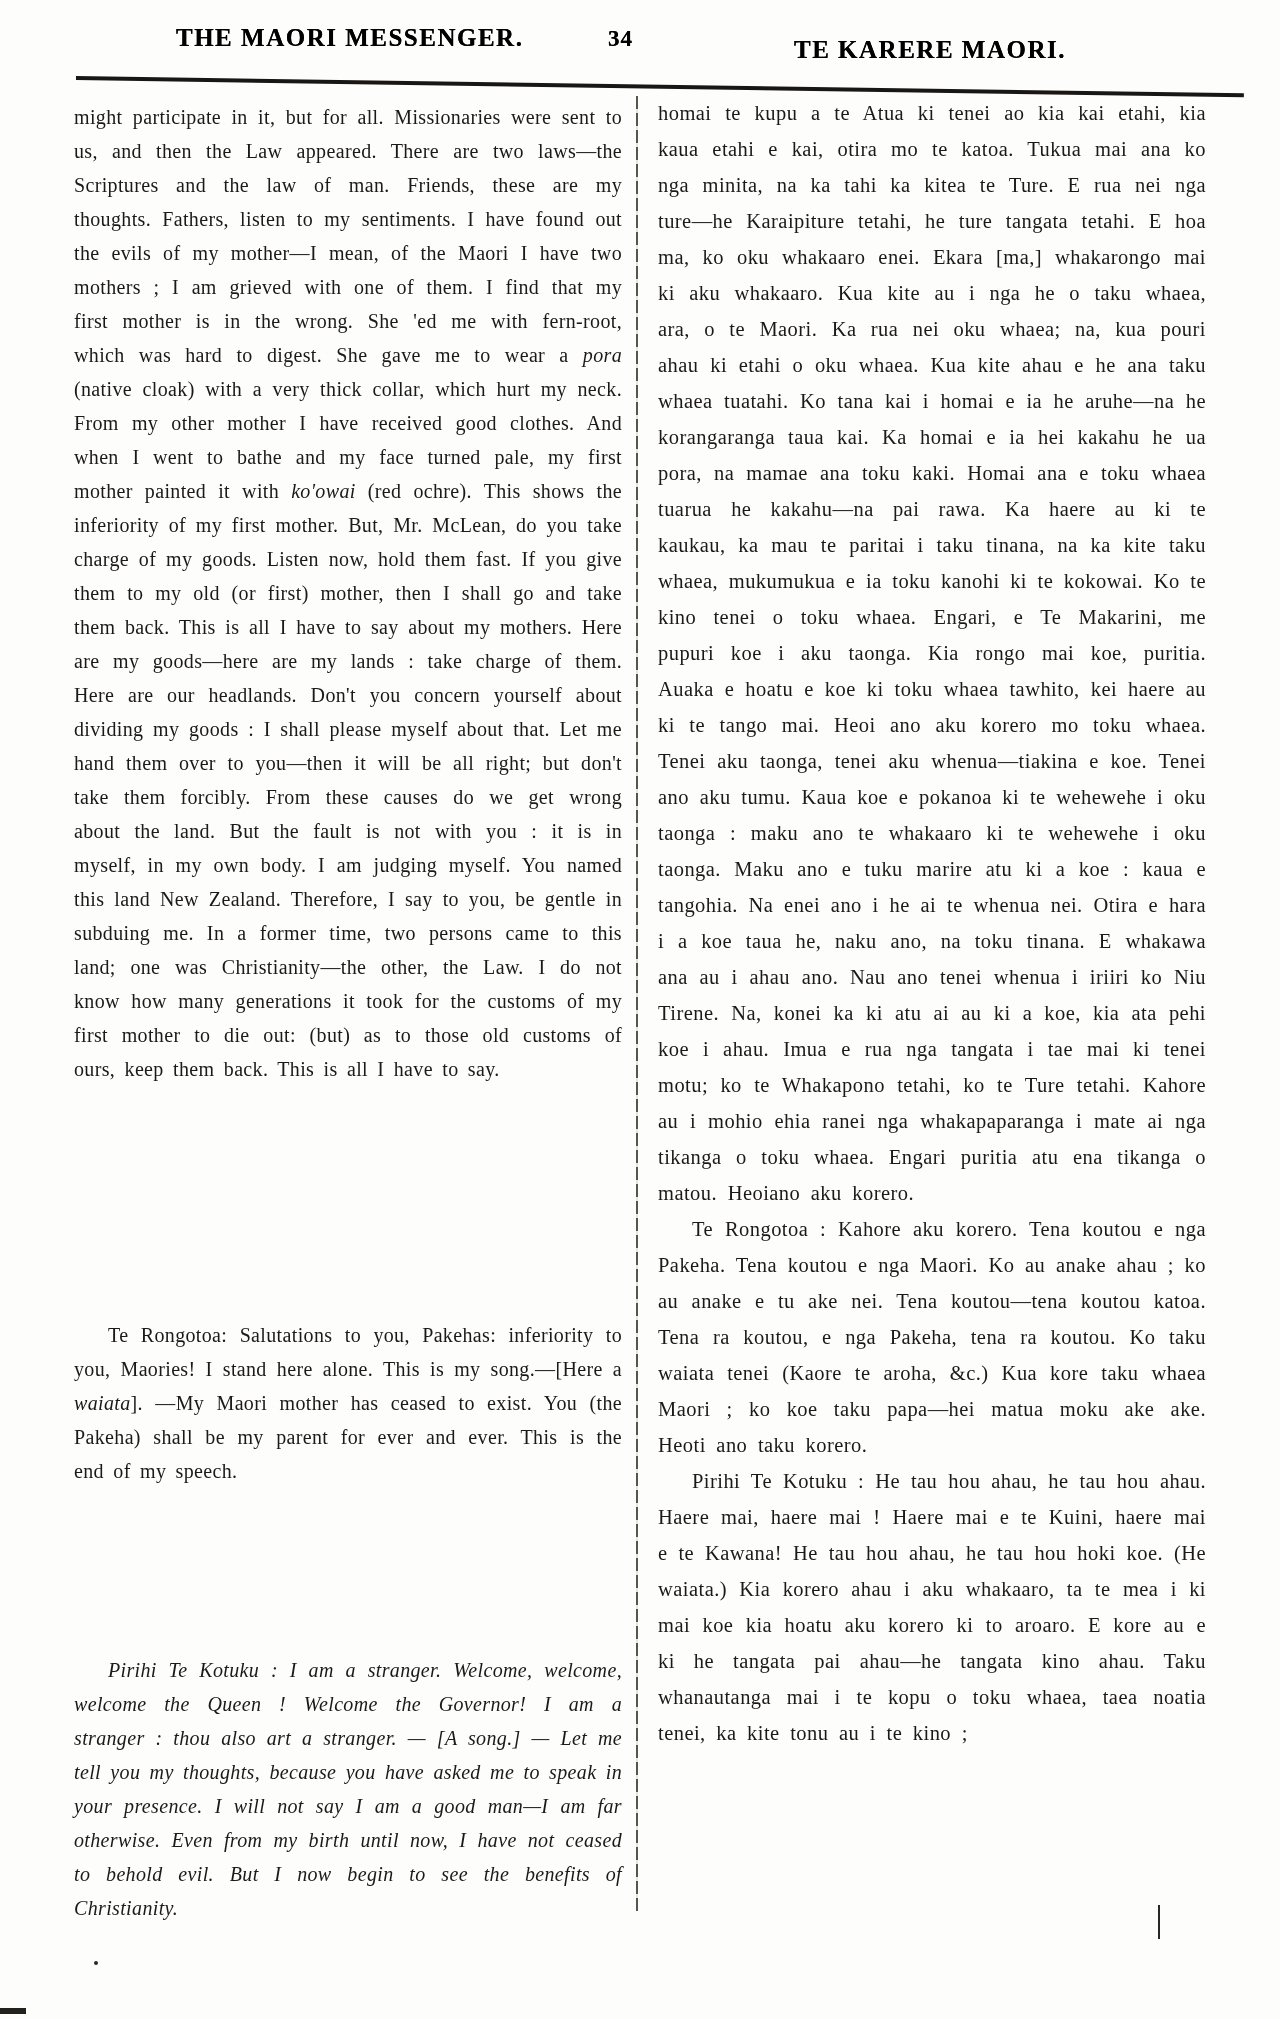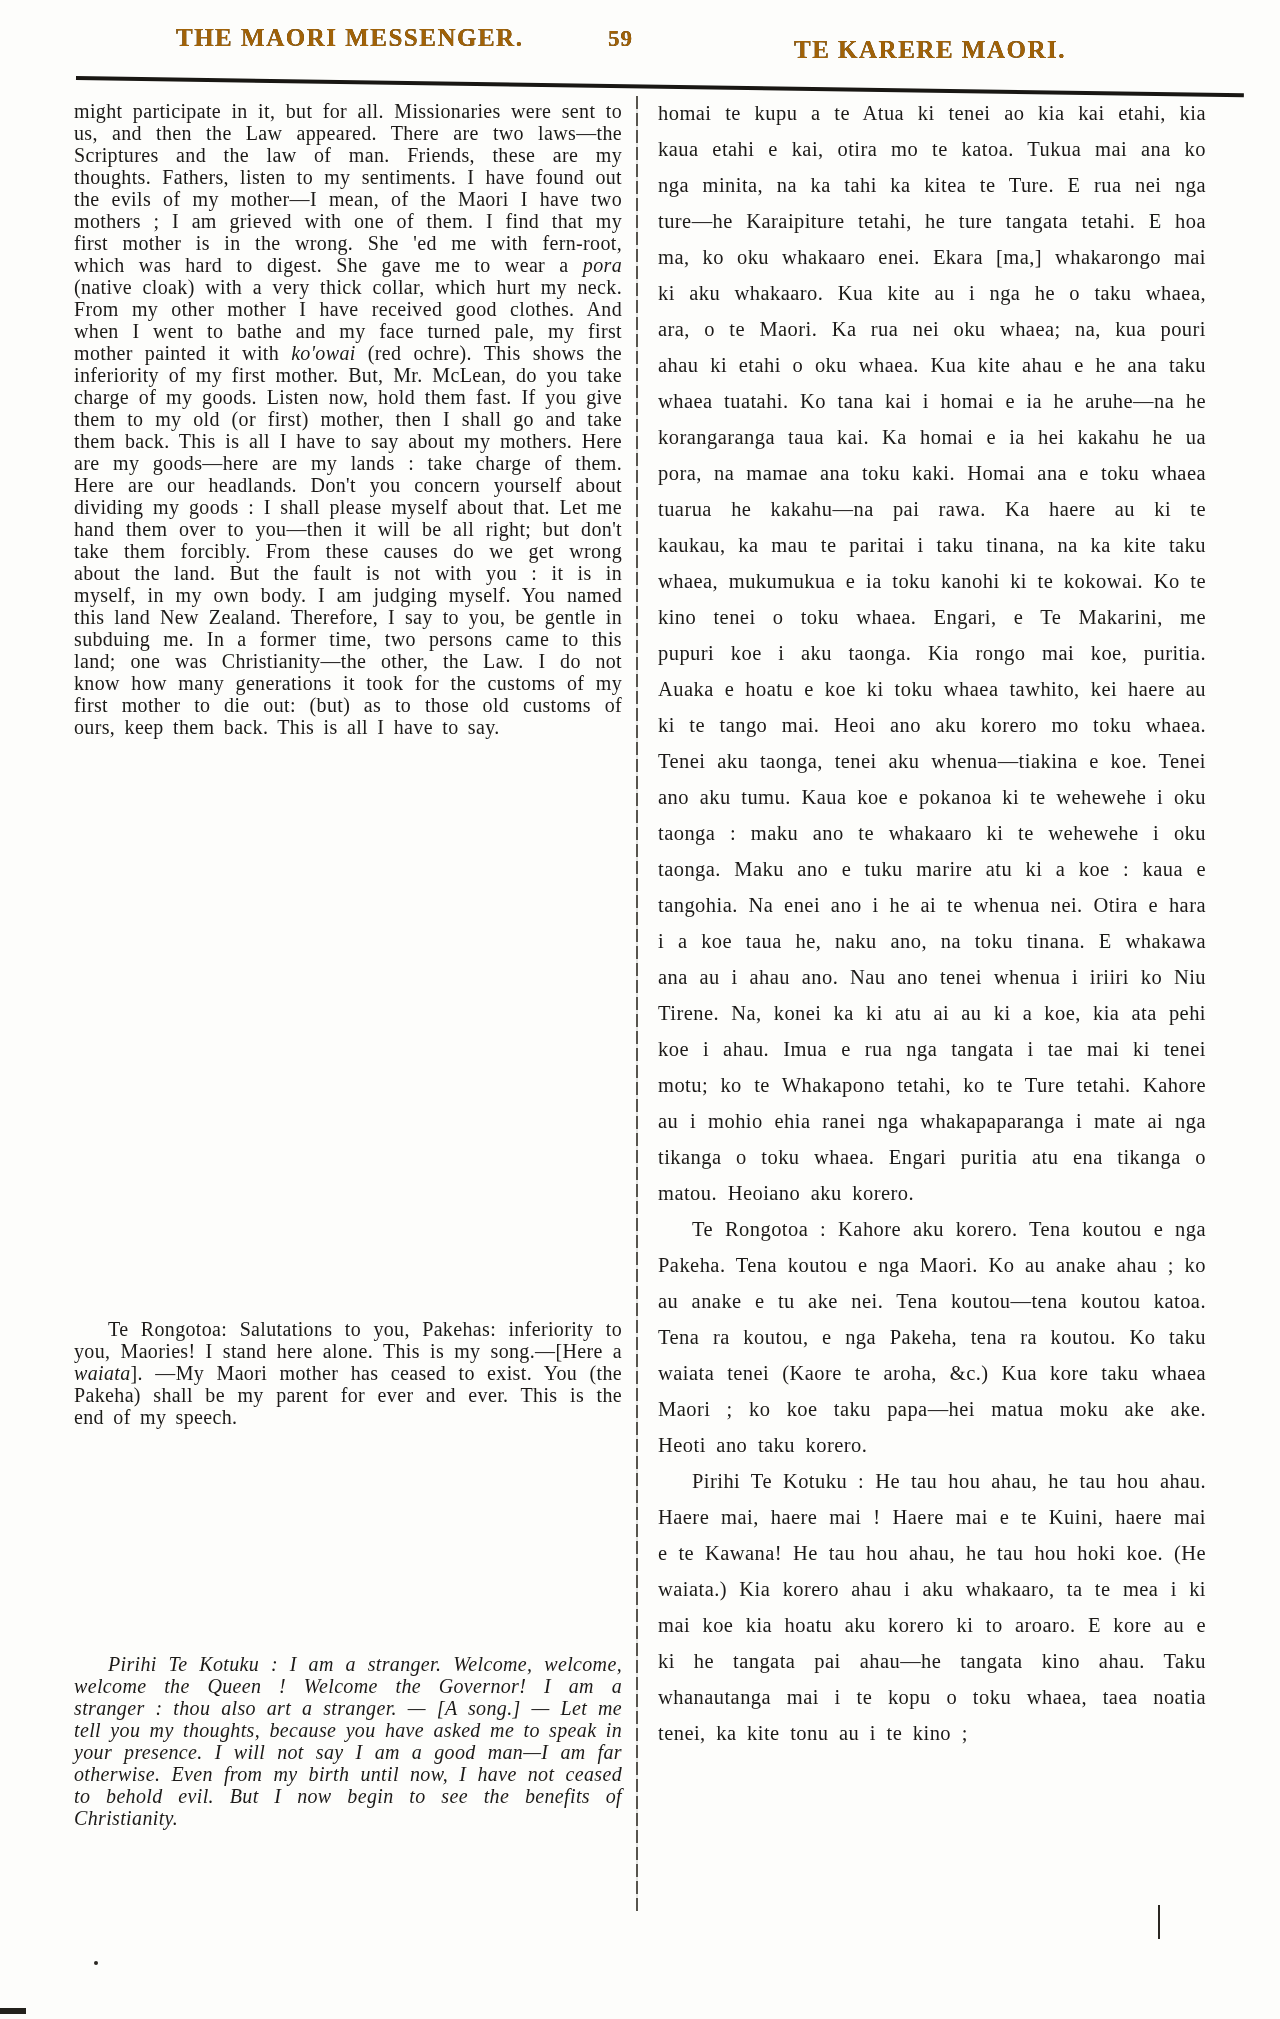--- a/index.html
+++ b/index.html
@@ -15,21 +15,21 @@
     color: #1c1a18;
     overflow: hidden;
   }
   
   .masthead {
     position: absolute;
     font-weight: bold;
     letter-spacing: 1.5px;
     font-size: 25px;
     white-space: nowrap;
-    color: #a16207;
+    color: #000000;
     text-shadow: 0 0 0.6px #17150f;
   }
   .h-left  { left: 176px; top: 24px; }
   .h-num   { left: 608px; top: 26px; font-size: 23px; letter-spacing: 1px; }
   .h-right { left: 794px; top: 36px; }
   .rule {
     position: absolute;
     left: 76px; top: 76px;
     width: 1168px; height: 0;
     border-top: 4px solid #191713;
@@ -46,21 +46,21 @@
       rgba(58,55,47,0.15) 13px, rgba(58,55,47,0.15) 17px);
     opacity: 0.85;
   }
   .col {
     position: absolute;
     width: 548px;
     text-align: justify;
   }
   .col-left {
     left: 74px; top: 100px; height: 1890px;
-    font-size: 20px; line-height: 22px;
+    font-size: 20px; line-height: 34px;
     word-spacing: 4px; letter-spacing: 0.35px;
   }
   .col-right {
     left: 658px; top: 95px;
     font-size: 20.5px; line-height: 36px;
     word-spacing: 5px; letter-spacing: 0.45px;
   }
   .para { margin: 0; }
   .col-left .para { position: absolute; left: 0; width: 548px; }
   .p-l1 { top: 0; }
@@ -82,21 +82,21 @@
     position: absolute; left: 0px; top: 2008px;
     width: 26px; height: 6px; background: #23211c;
   }
 </style>
 </head>
 <body>
 
 <div class="page">
 
   <span class="masthead h-left">THE MAORI MESSENGER.</span>
-  <span class="masthead h-num">59</span>
+  <span class="masthead h-num">34</span>
   <span class="masthead h-right">TE KARERE MAORI.</span>
 
   <div class="rule"></div>
   <div class="divider"></div>
 
   <div class="col col-left">
     <p class="para p-l1"><span>might participate in it, but for all.  Missionaries were sent to us, and then the Law appeared. There are two laws—the Scriptures and the law of man.  Friends, these are my thoughts. Fathers, listen to my sentiments.  I have found out the evils of my mother—I mean, of the Maori  I have two mothers ; I am grieved with one of them.  I find that my first mother is in the wrong.  She 'ed me with fern-root, which was hard to digest. She gave me to wear a </span><span class="it">pora</span><span> (native cloak) with a very thick collar, which hurt my neck.  From my other mother I have received good clothes.  And when I went to bathe and my face turned pale, my first mother painted it with </span><span class="it">ko'owai</span><span> (red ochre).  This shows the inferiority of my first mother.  But, Mr. McLean, do you take charge of my goods. Listen now, hold them fast.  If you give them to my old (or first) mother, then I shall go and take them back.  This is all I have to say about my mothers.  Here are my goods—here are my lands : take charge of them.  Here are our headlands.  Don't you concern yourself about dividing my goods : I shall please myself about that.  Let me hand them over to you—then it will be all right; but don't take them forcibly. From these causes do we get wrong about the land.  But the fault is not with you : it is in myself, in my own body. I am judging myself. You named this land New Zealand.  Therefore, I say to you, be gentle in subduing me. In a former time, two persons came to this land; one was Christianity—the other, the Law.  I do not know how many generations it took for the customs of my first mother to die out: (but) as to those old customs of ours, keep them back.  This is all I have to say.</span></p>
     <p class="para p-l2 indent"><span>Te Rongotoa: Salutations to you, Pakehas: inferiority to you, Maories!  I stand here alone.  This is my song.—[Here a </span><span class="it">waiata</span><span>]. —My Maori mother has ceased to exist.  You (the Pakeha) shall be my parent for ever and ever.  This is the end of my speech.</span></p>
     <p class="para p-l3 indent"><span>Pirihi Te Kotuku :  I am a stranger. Welcome, welcome, welcome the Queen ! Welcome the Governor!  I am a stranger : thou also art a stranger. — [A song.] — Let me tell you my thoughts, because you have asked me to speak in your presence.  I will not say I am a good man—I am far otherwise.  Even from my birth until now, I have not ceased to behold evil.  But I now begin to see the benefits of Christianity.</span></p>
   </div>

